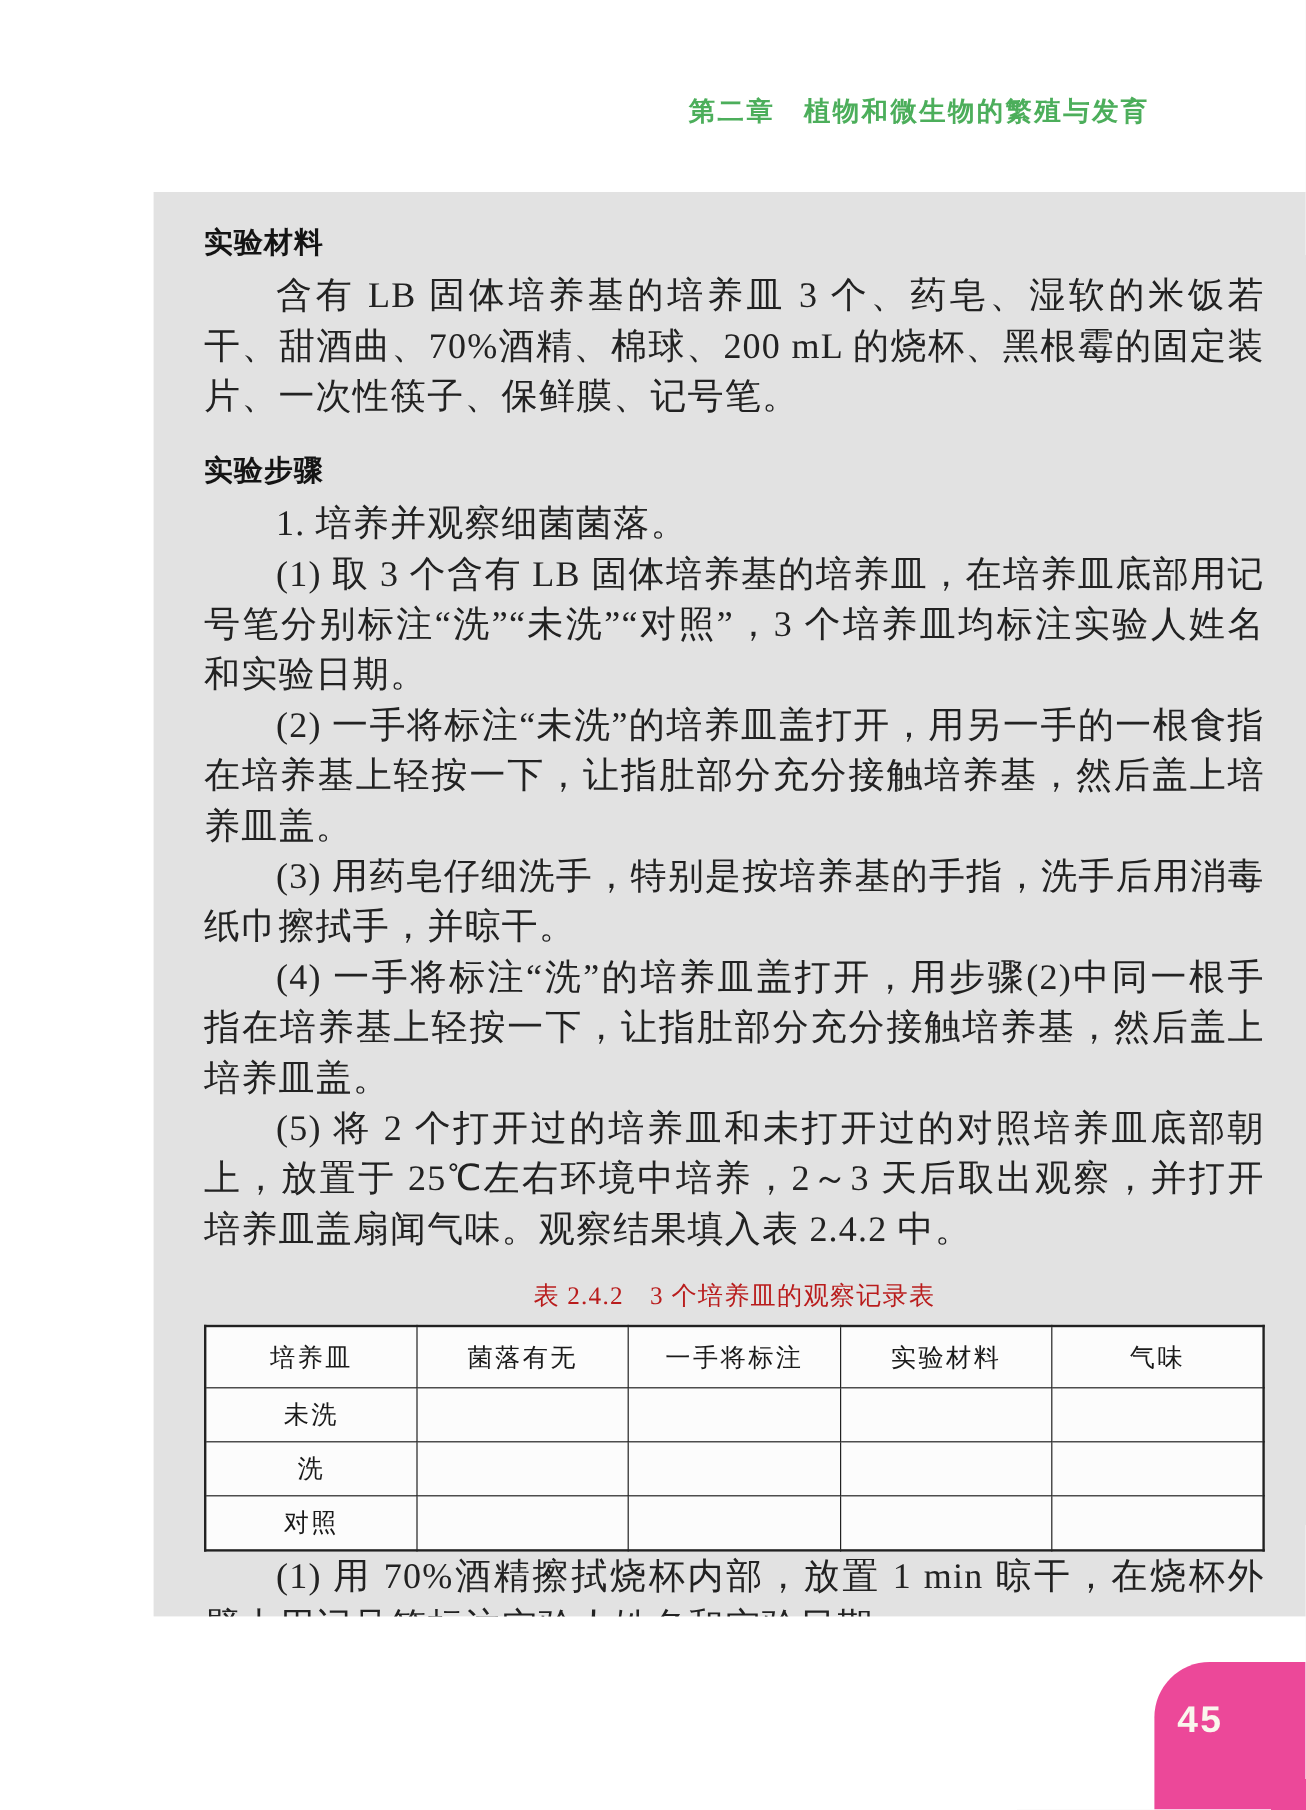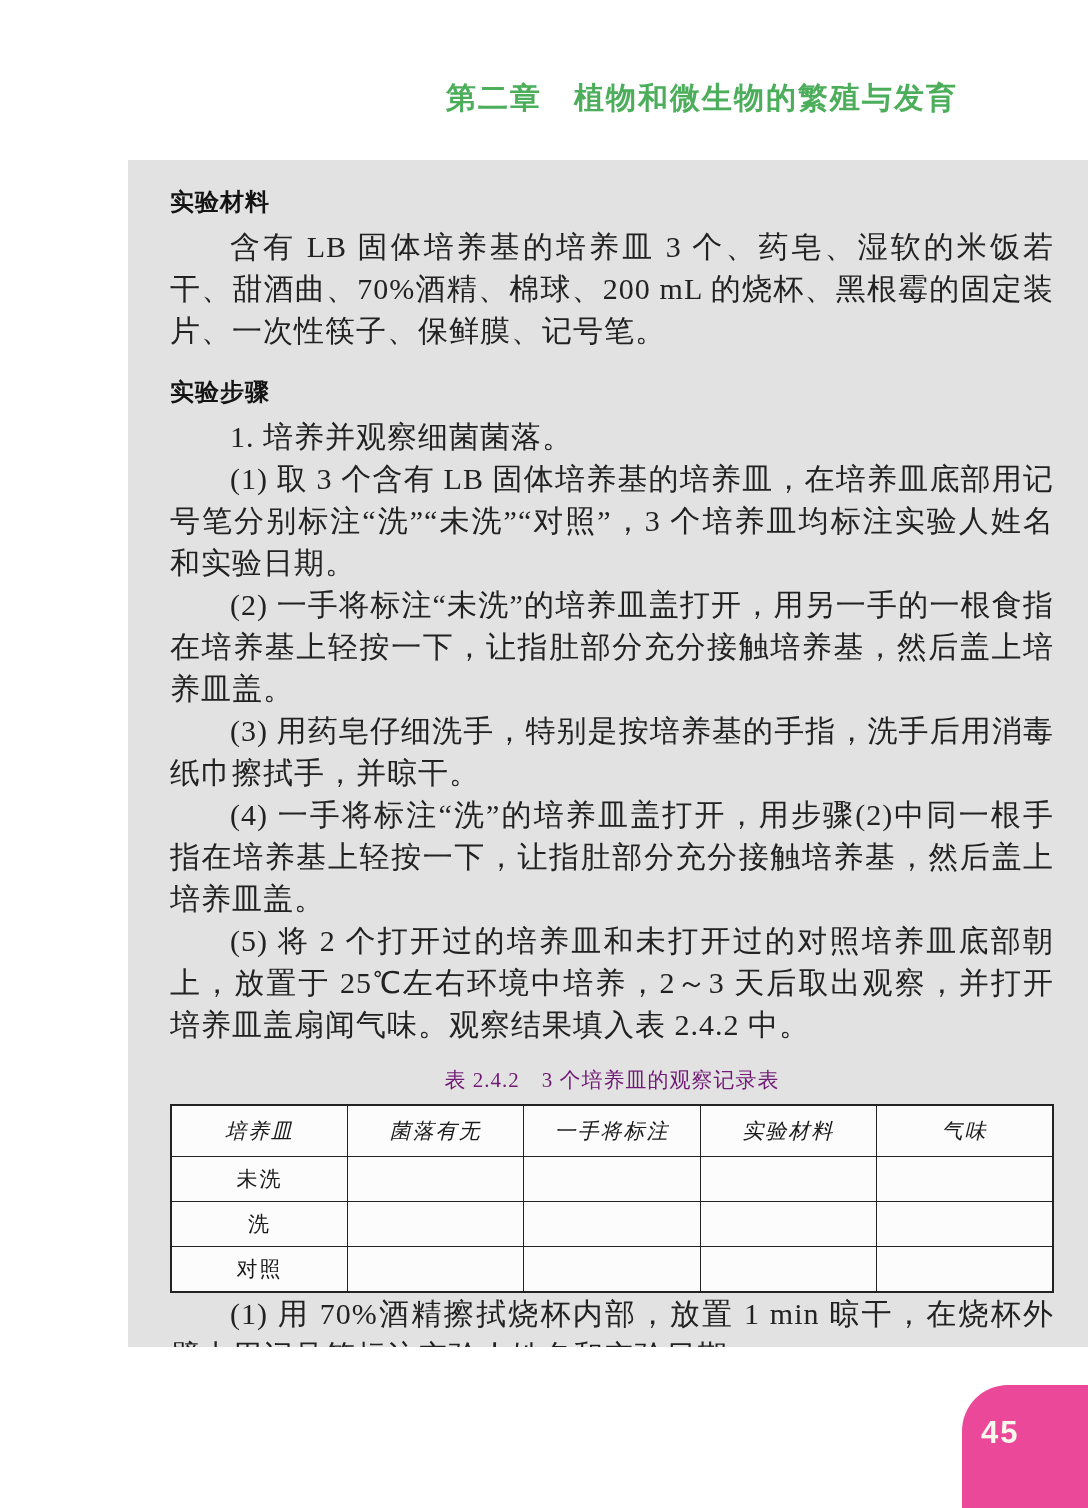--- a/index.html
+++ b/index.html
@@ -14,21 +14,21 @@
     overflow: hidden;
     font-family: "Liberation Serif", serif;
     color: #1f1f1f;
   }
   .chapter-header {
     position: absolute;
     top: 78px;
     right: 130px;
     font-family: "Liberation Sans", sans-serif;
     font-weight: 700;
-    font-size: 30px;
+    font-size: 22px;
     letter-spacing: 2px;
     color: #4cae5b;
     white-space: nowrap;
   }
   .panel {
     position: absolute;
     left: 128px;
     top: 160px;
     width: 984px;
     height: 1187px;
@@ -55,40 +55,40 @@
     margin: 0;
     text-indent: 2em;
     text-align: justify;
     color: #222222;
   }
   .table-title {
     text-align: center;
     font-size: 21px;
     letter-spacing: 1px;
     margin: 20px 0 10px 0;
-    color: #701a75;
+    color: #b91c1c;
   }
   table.obs {
     width: 100%;
     border-collapse: collapse;
     table-layout: fixed;
     background: #fcfcfc;
     border: 2px solid #222222;
   }
   table.obs th, table.obs td {
     border: 1px solid #222222;
     text-align: center;
     vertical-align: middle;
     font-weight: normal;
     font-size: 21px;
     letter-spacing: 2px;
     padding: 0;
     color: #1a1a1a;
   }
-  table.obs thead th { height: 50px; font-style: italic; }
+  table.obs thead th { height: 50px; }
   table.obs tbody td { height: 44px; }
   .after-table { margin-top: 22px; }
   .page-badge {
     position: absolute;
     left: 962px;
     top: 1385px;
     width: 126px;
     height: 123px;
     background: #ec4899;
     border-top-left-radius: 46px;

